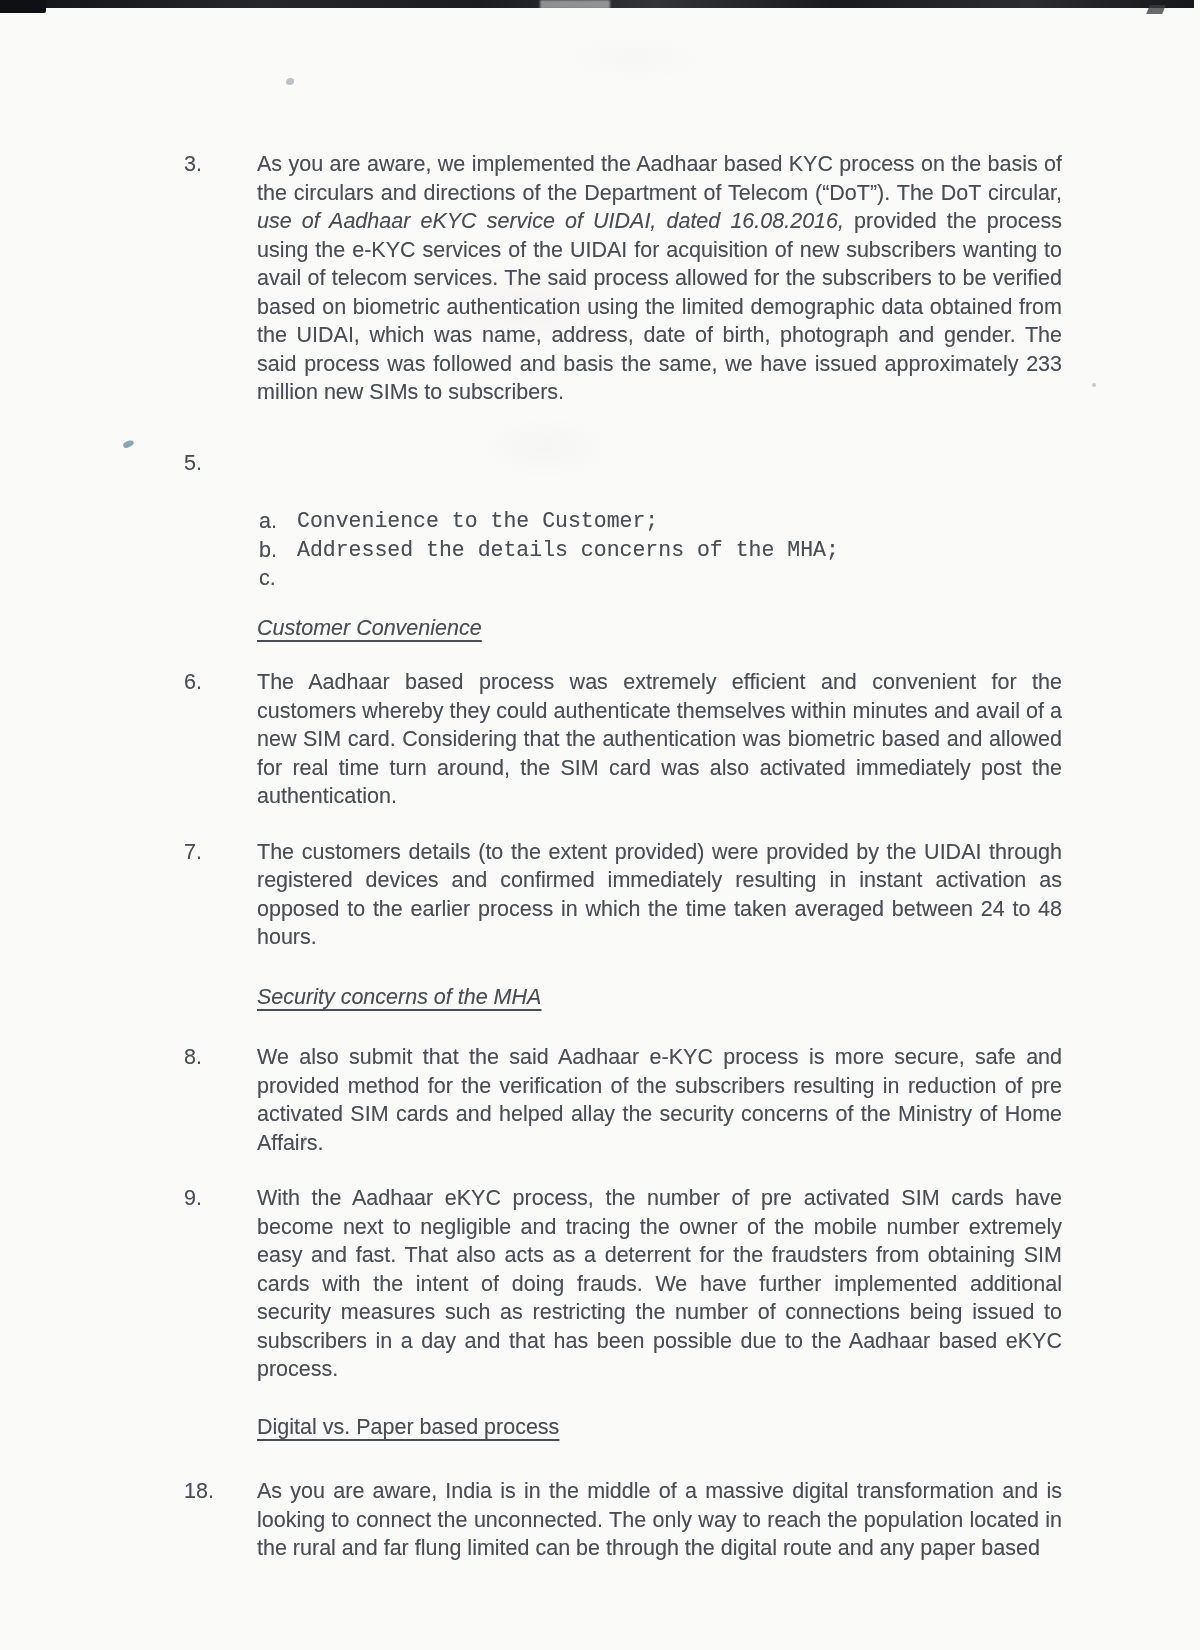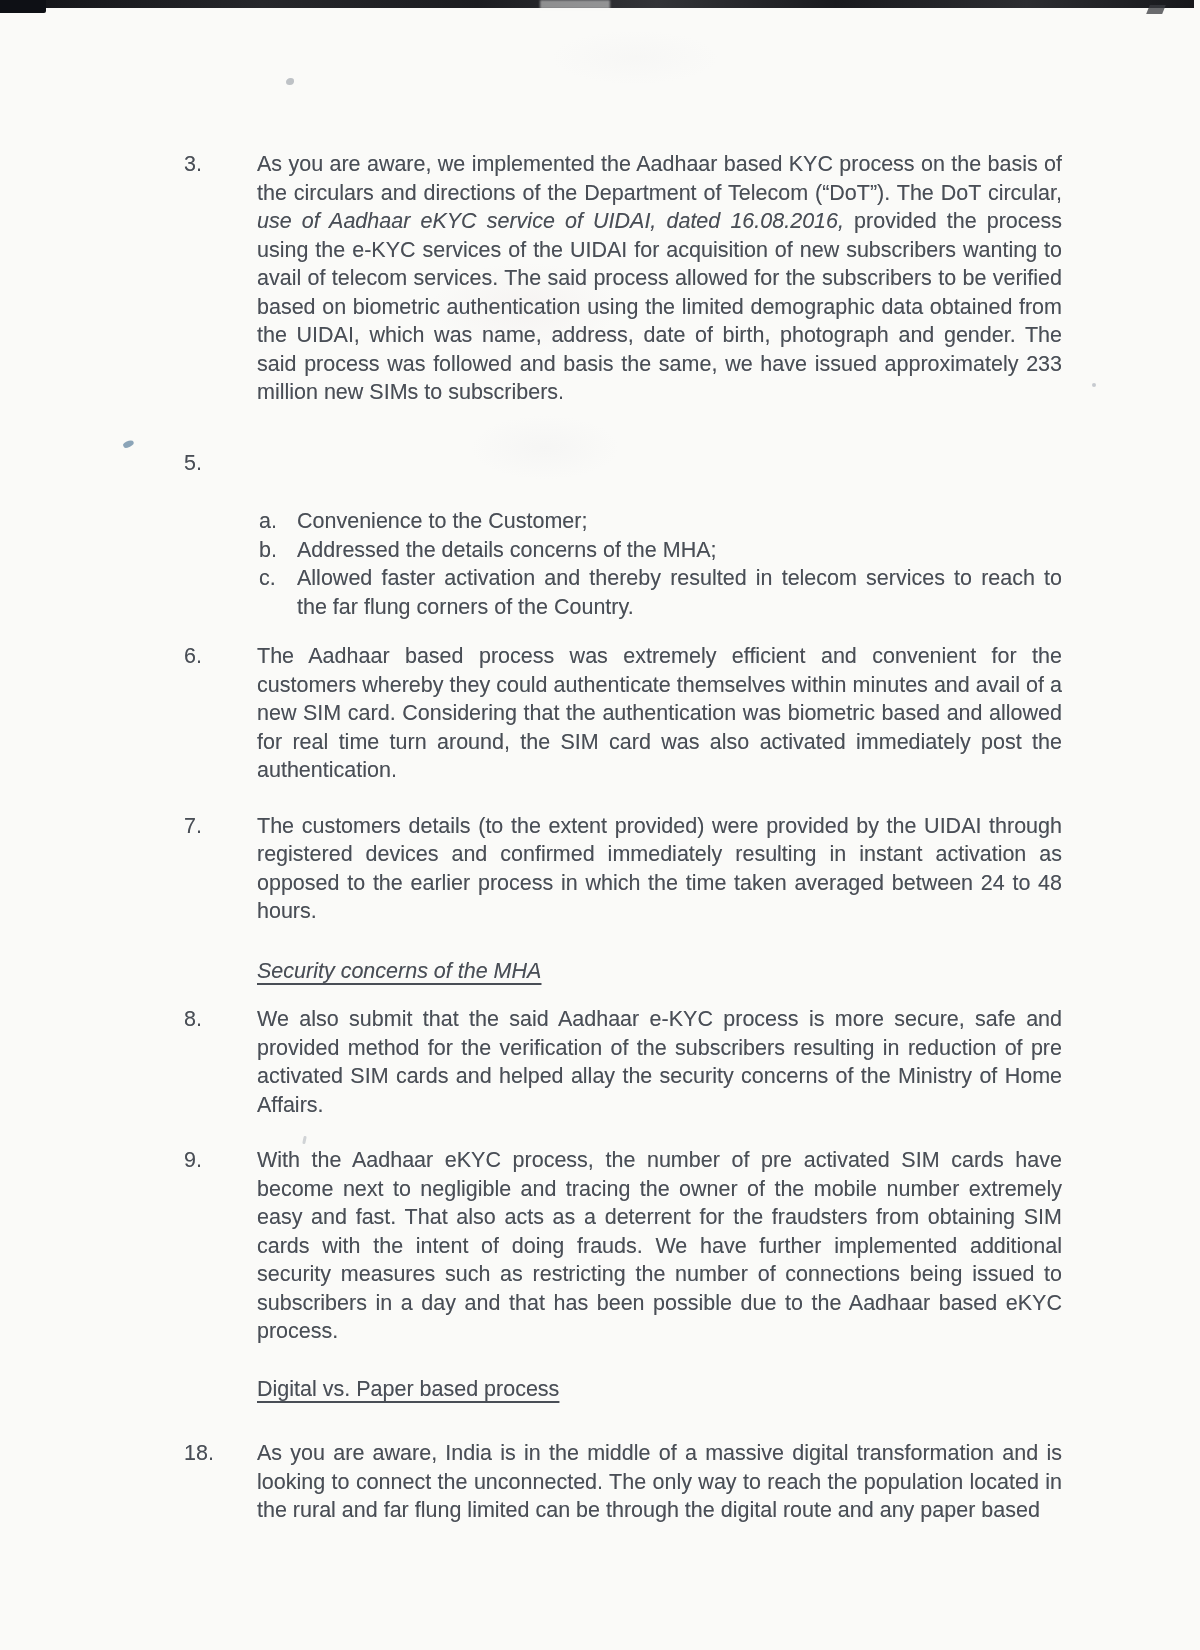--- a/index.html
+++ b/index.html
@@ -47,30 +47,30 @@
     display:grid; grid-template-columns:73px 1fr;
     padding-left:184px; padding-right:138px;
   }
   .para .txt { text-align:justify; }
   .para-3  { margin-bottom:42px; }
   .para-5  { margin-bottom:30px; }
   .list-block { margin-bottom:21px; }
   .heading-customer { margin-bottom:26px; }
   .para-6  { margin-bottom:27px; }
   .para-7  { margin-bottom:31px; }
-  .heading-security { margin-bottom:20px; }
+  .heading-security { margin-bottom:32px; }
   .para-8  { margin-bottom:27px; }
   .para-9  { margin-bottom:29px; }
   .heading-digital { margin-bottom:36px; }
   .italic-run { font-style:italic; }
   .list-block {
     display:grid; grid-template-columns:38px 1fr;
     padding-left:259px; padding-right:138px;
   }
-  .list-block .item-txt { text-align:justify; }
+  .list-block .item-txt { text-align:justify;font-family:Liberation Mono, monospace; }
   .heading { padding-left:257px; }
   .heading .h-txt {
     display:inline;
     text-decoration:underline;
     text-underline-offset:5px;
     text-decoration-thickness:1.5px;
   }
   .heading.is-italic .h-txt { font-style:italic; }
 </style>
 </head>
@@ -100,23 +100,25 @@
     <div class="para para-5">
       <div class="num">5.</div>
     </div>
 
     <div class="list-block">
       <div class="item-label">a.</div>
       <div class="item-txt">Convenience to the Customer;</div>
       <div class="item-label">b.</div>
       <div class="item-txt">Addressed the details concerns of the MHA;</div>
       <div class="item-label">c.</div>
-      <div class="item-txt">Allowed faster activation and thereby resulted in telecom services to reach to the far flung corners of the Country.</div>
     </div>
 
+    <div class="heading is-italic heading-customer">
+      <span class="h-txt">Customer Convenience</span>
+    </div>
 
     <div class="para para-6">
       <div class="num">6.</div>
       <div class="txt">The Aadhaar based process was extremely efficient and convenient for the customers whereby they could authenticate themselves within minutes and avail of a new SIM card. Considering that the authentication was biometric based and allowed for real time turn around, the SIM card was also activated immediately post the authentication.</div>
     </div>
 
     <div class="para para-7">
       <div class="num">7.</div>
       <div class="txt">The customers details (to the extent provided) were provided by the UIDAI through registered devices and confirmed immediately resulting in instant activation as opposed to the earlier process in which the time taken averaged between 24 to 48 hours.</div>
     </div>

